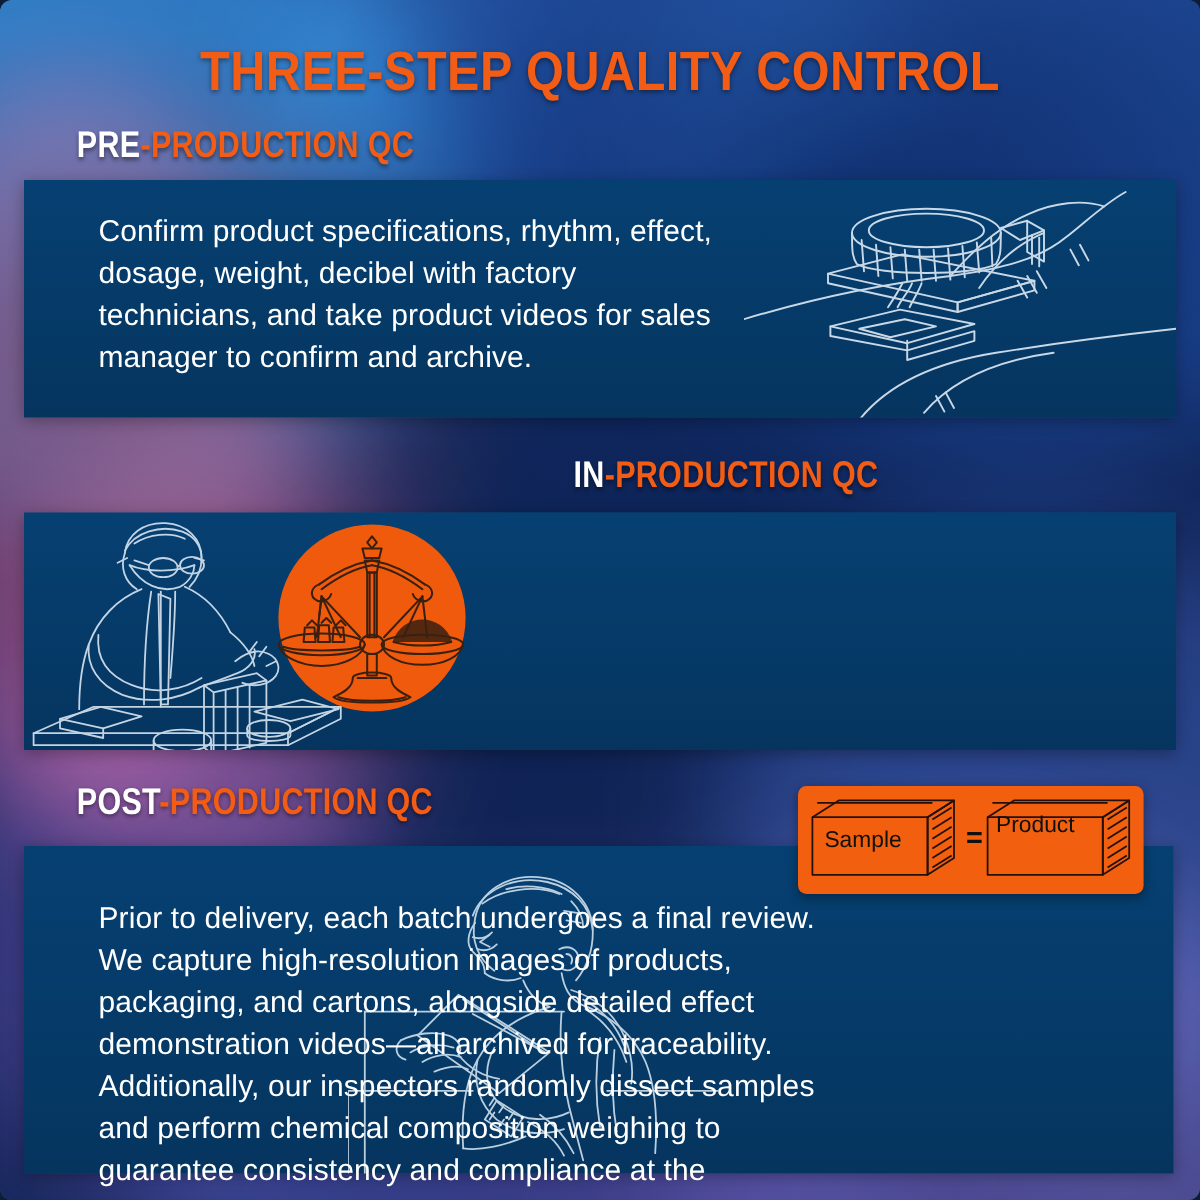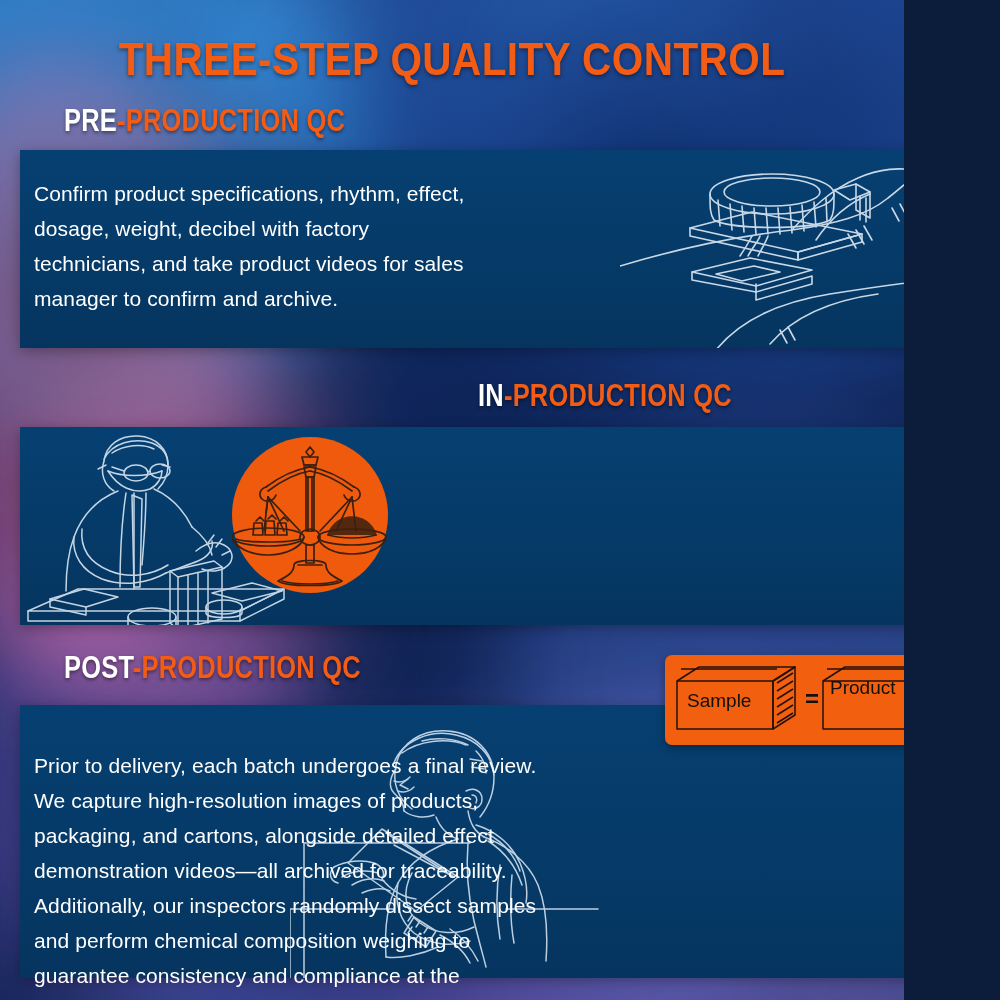--- a/index.html
+++ b/index.html
@@ -2,25 +2,26 @@
 <html><head>
 <meta charset="utf-8">
 <style>
   html, body {
     margin: 0;
     padding: 0;
     background: #0b1d3a;
   }
   #page {
     position: relative;
-    width: 904px;
+    width: 1000px;
     height: 1000px;
     overflow: hidden;
     font-family: "Liberation Sans", sans-serif;
     background: #404040;
+    border-radius: 10px;
   }
 
   
   .bg-base {
     position: absolute; inset: 0;
     background:
       linear-gradient(160deg, #1b3f7a 0%, #10275c 28%, #0e2254 55%, #15265a 78%, #1d2f63 100%);
   }
   .bg-blob {
     position: absolute;
@@ -84,38 +85,38 @@
     box-shadow: 0 3px 12px rgba(0,0,0,.30);
     overflow: hidden;
   }
   #p1 { left: 20px; top: 150px; width: 960px; height: 198px; }
   #p2 { left: 20px; top: 427px; width: 960px; height: 198px; }
   #p3 { left: 20px; top: 705px; width: 958px; height: 273px; }
 
   .body-text {
     position: absolute;
     color: #ffffff;
-    font-size: 21px;
+    font-size: 25px;
     line-height: 35px;
     letter-spacing: .1px;
     white-space: pre-line;
+    margin-left: 48px;
   }
   #b1 { left: 34px;  top: 176px; width: 560px; }
   #b2 { left: 453px; top: 452px; width: 530px; }
   #b3 { left: 34px;  top: 748px; width: 625px; }
 
   
   #badge {
     position: absolute;
     left: 665px; top: 655px;
     width: 288px; height: 90px;
     background: #F2600F;
     border-radius: 7px;
     box-shadow: 0 3px 9px rgba(0,0,0,.35);
-    padding-left: 40px;
   }
   #badge svg { position:absolute; inset:0; }
   .badge-label {
     position: absolute;
     color: #12100d;
     font-size: 19px;
     font-family: "Liberation Sans", sans-serif;
     white-space: nowrap;
   }
   #lbl-sample  { left: 22px;  top: 35px; }

